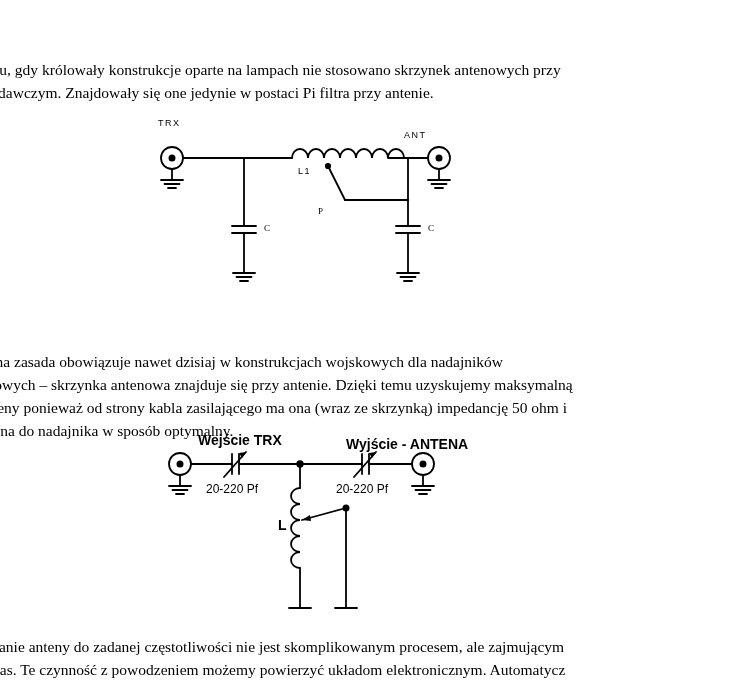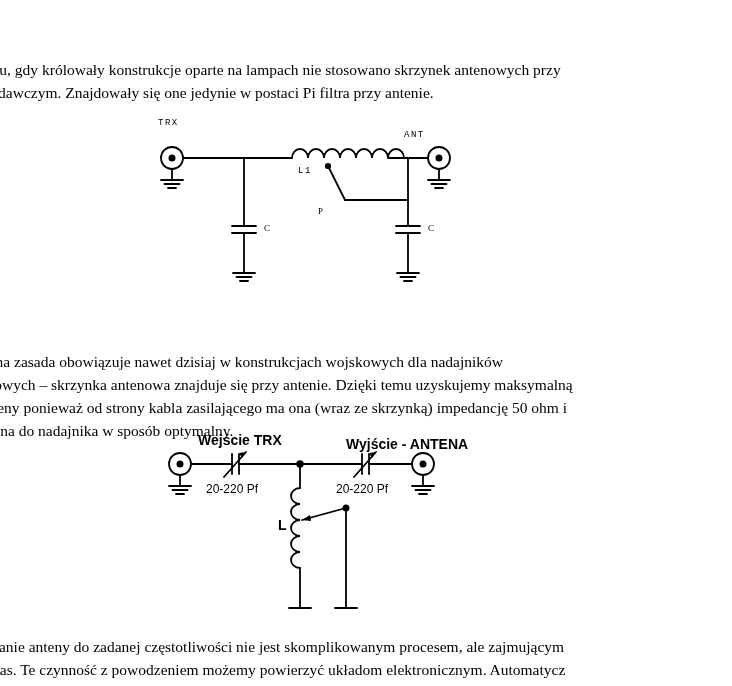--- a/index.html
+++ b/index.html
@@ -35,21 +35,21 @@
 
   
   .figure {
     position: absolute;
   }
   .fig1 { left: 140px; top: 118px; width: 340px; height: 170px; }
   .fig2 { left: 150px; top: 432px; width: 330px; height: 185px; }
 
   .lbl {
     position: absolute;
-    font-family: Liberation Mono, monospace;
+    font-family: Liberation Sans, sans-serif;
     font-size: 9px;
     letter-spacing: 1.5px;
     color: #000000;
     white-space: nowrap;
   }
   .lbl-small {
     position: absolute;
     font-family: "Liberation Sans", sans-serif;
     font-size: 14px;
     font-weight: bold;

